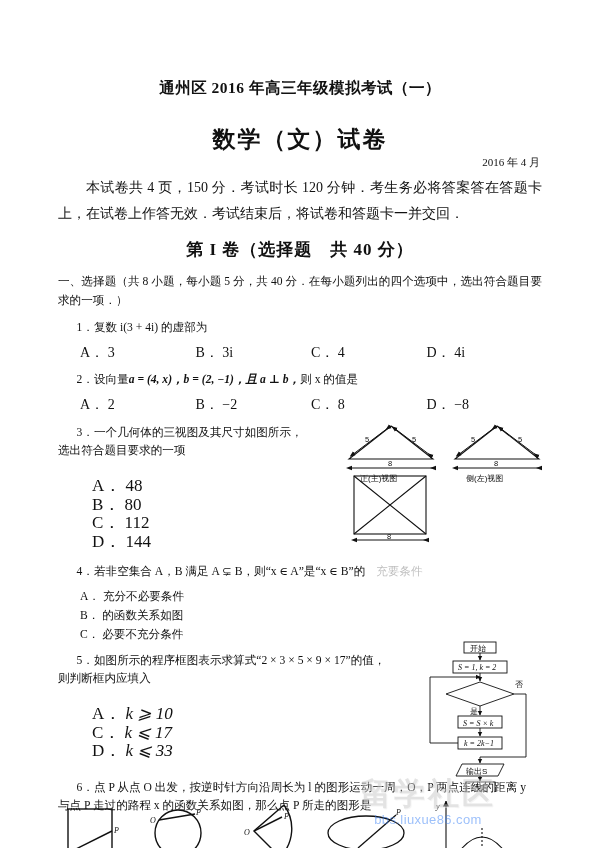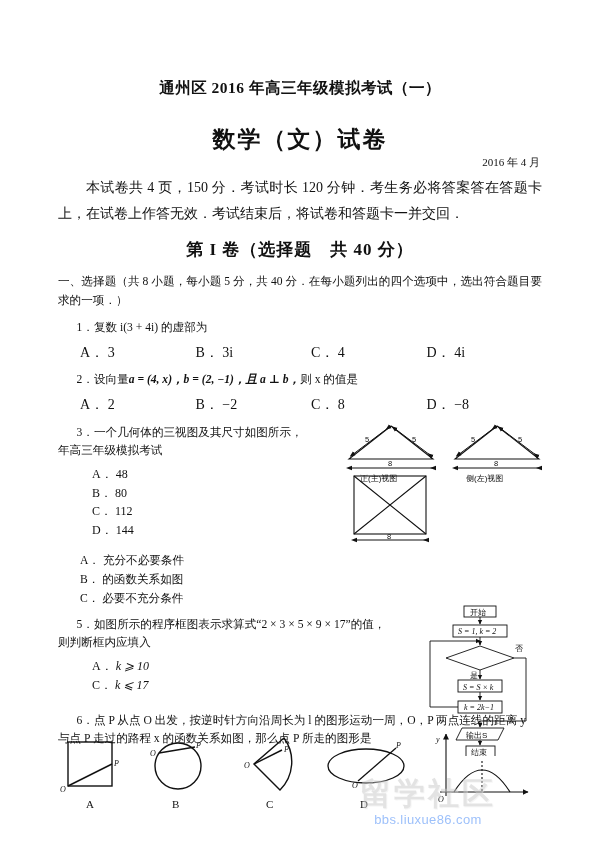--- a/index.html
+++ b/index.html
@@ -82,22 +82,22 @@
   }
   .opts-row .opt{ width:118px; }
   .opts-2col{
     display:flex;flex-wrap:wrap;
     margin-top:6px;padding-left:22px;
     font-size:11.6px;
   }
   .opts-2col .opt{ width:236px; line-height:19px; }
   .opts-col{
     padding-left:34px;
-    font-size:12px;
-    margin-top:5px;
+    font-size:17px;
+    margin-top:17px;
   }
   .opts-col .opt{ line-height:18.5px; }
 
   i.v{ font-style:italic; }
   b.bv{ font-weight:bold; font-style:italic; }
 
   
   .fig-q3{
     position:absolute;
     left:286px; top:-3px;
@@ -203,21 +203,21 @@
           <span>D．</span>
           <span>−8</span>
         </div>
       </div>
     </div>
 
     <div class="q" style="margin-top:10px;">
       <div class="q-stem">
         <span>3．</span><span>一个几何体的三视图及其尺寸如图所示，</span>
       </div>
-      <div class="q-stem2">年高三年级模拟考试</div>
+      <div class="q-stem2">选出符合题目要求的一项</div>
       <div class="opts-col">
         <div class="opt">
           <span>A．</span>
           <span>48</span>
         </div>
         <div class="opt">
           <span>B．</span>
           <span>80</span>
         </div>
         <div class="opt">
@@ -272,20 +272,24 @@
           <defs>
             <marker id="ar" markerWidth="6" markerHeight="6" refX="3" refY="3" orient="auto">
               <path d="M0,3 L6,0.7 L6,5.3 Z" fill="#111"></path>
             </marker>
           </defs>
         </svg>
       </div>
     </div>
 
     <div class="q" style="margin-top:12px;">
+      <div class="q-stem">
+        <span>4．</span><span>若非空集合 A，B 满足 A ⊊ B，则“x ∈ A”是“x ∈ B”的</span>
+        <span style="opacity:.28;margin-left:8px;">充要条件</span>
+      </div>
       <div class="opts-2col">
         <div class="opt">
           <span>A．</span>
           <span>充分不必要条件</span>
         </div>
         <div class="opt">
           <span>B．</span>
           <span>的函数关系如图</span>
         </div>
         <div class="opt">
@@ -301,20 +305,24 @@
       </div>
       <div class="q-stem2">则判断框内应填入</div>
       <div class="opts-col">
         <div class="opt">
           <span>A．</span>
           <i class="v">k ⩾ 10</i>
         </div>
         <div class="opt">
           <span>C．</span>
           <i class="v">k ⩽ 17</i>
+        </div>
+        <div class="opt">
+          <span>D．</span>
+          <i class="v">k ⩽ 33</i>
         </div>
       </div>
 
       <div class="fig-q5">
         <svg width="125" height="152" viewBox="0 0 125 152">
           <defs>
             <marker id="fa" markerWidth="7" markerHeight="7" refX="5" refY="3.5" orient="auto">
               <path d="M0,0.8 L5.5,3.5 L0,6.2 Z" fill="#111"></path>
             </marker>
           </defs>

